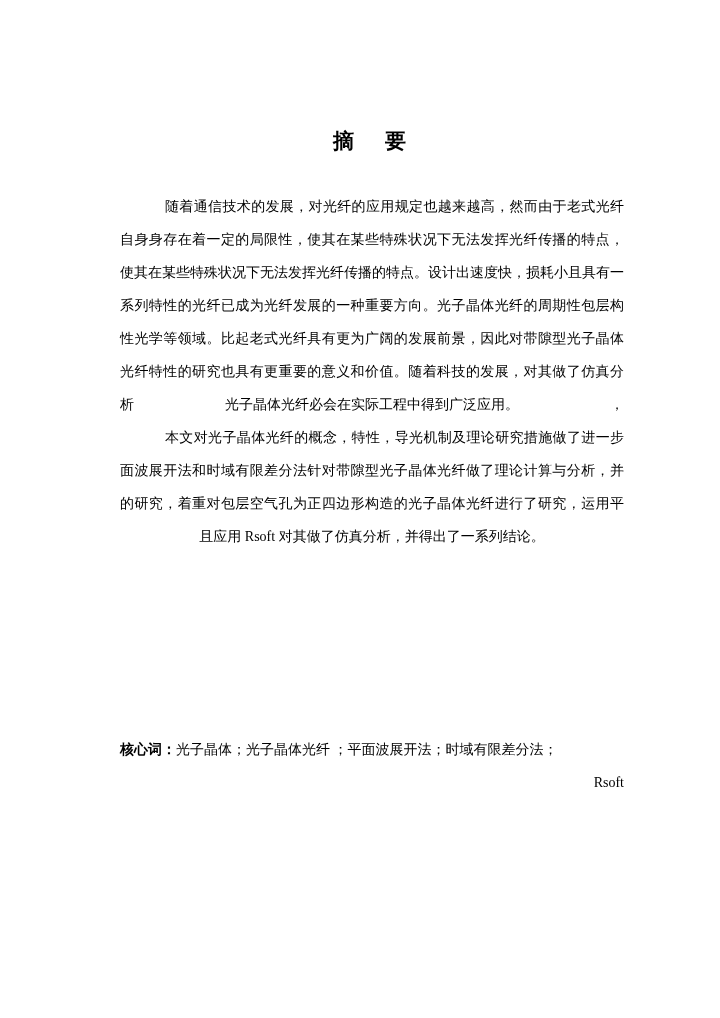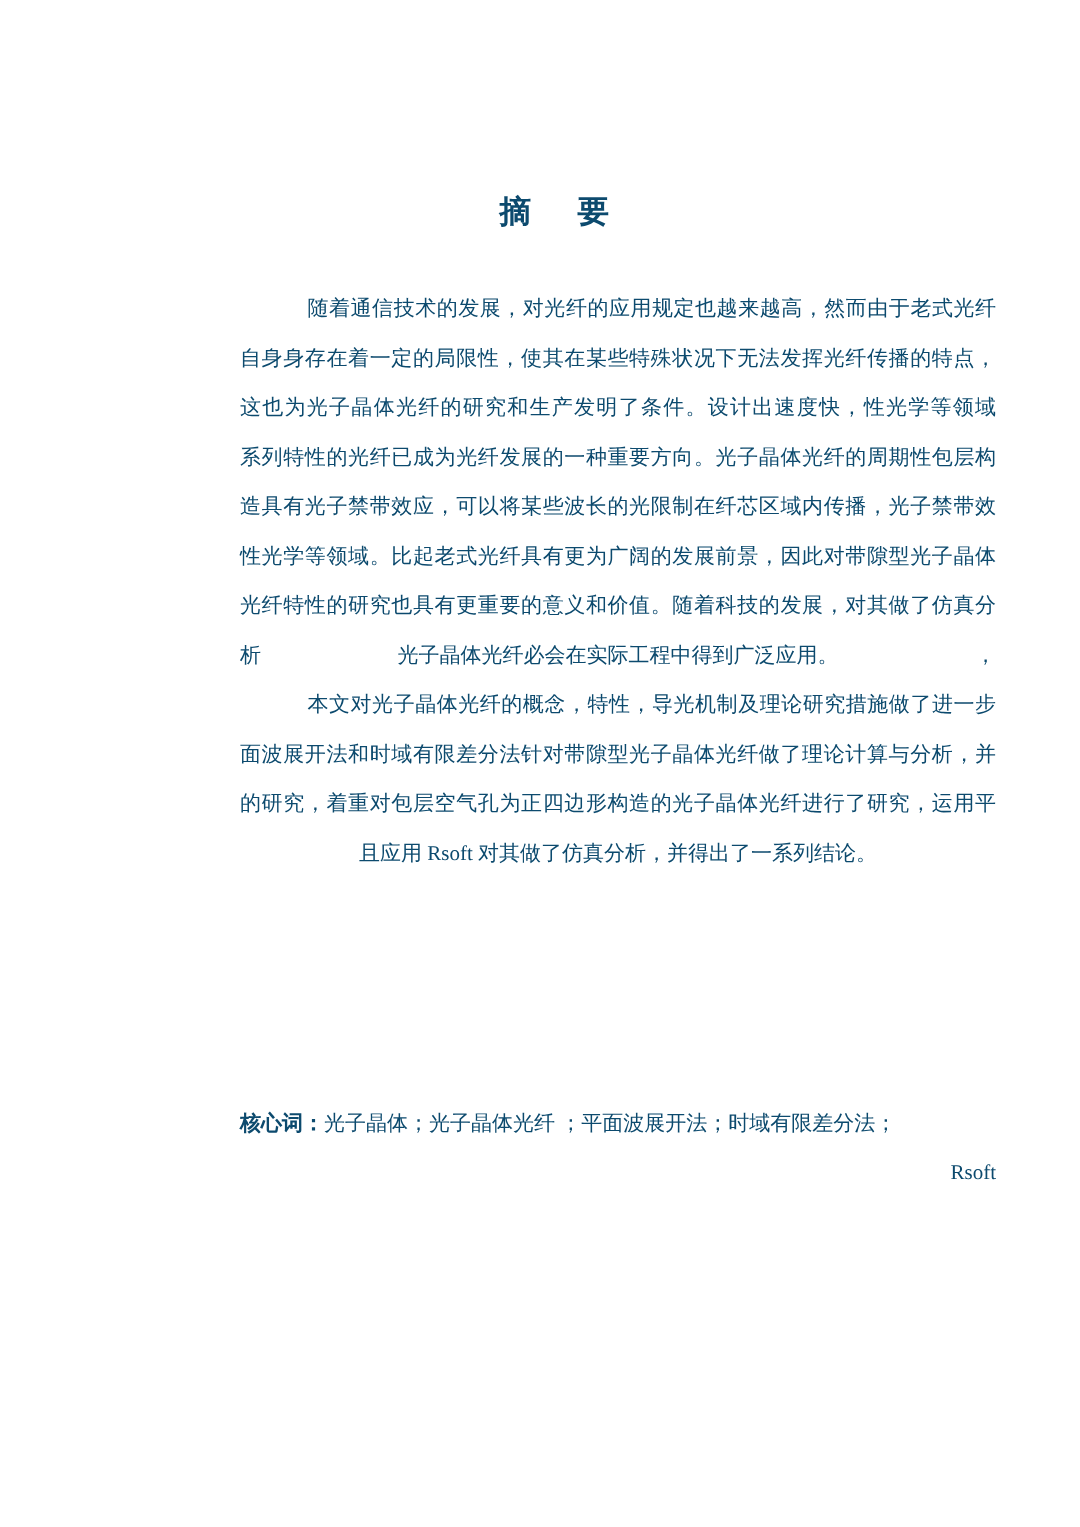--- a/index.html
+++ b/index.html
@@ -1,21 +1,21 @@
 <!DOCTYPE html>
 <html><head>
 <meta charset="utf-8">
 <style>
   html, body { margin: 0; padding: 0; }
   .page {
     position: relative;
     width: 720px;
     height: 1018px;
     background: #ffffff;
-    color: #0c4a6e;
+    color: #000000;
     font-family: "Liberation Serif", "DejaVu Serif", serif;
     overflow: hidden;
   }
   .doc-title {
     position: absolute;
     top: 126px;
     left: 120px;
     width: 504px;
     text-align: center;
     font-size: 21px;
@@ -23,21 +23,20 @@
     font-weight: bold;
     letter-spacing: 5px;
     white-space: pre;
   }
   .text-block {
     position: absolute;
     left: 120px;
     width: 504px;
     font-size: 14px;
     line-height: 33px;
-    margin-left: 40px;
   }
   .abstract-block { top: 190px; }
   .keywords-block { top: 733px; }
   .line {
     height: 33px;
     text-align: justify;
     text-align-last: justify;
     overflow: visible;
   }
   .line.lastline {
@@ -53,23 +52,22 @@
 <body>
 
 <div class="page">
 
   <div class="doc-title">摘　要</div>
 
   <div class="text-block abstract-block">
 
     <div class="line indent">随着通信技术的发展，对光纤的应用规定也越来越高，然而由于老式光纤</div>
     <div class="line">自身身存在着一定的局限性，使其在某些特殊状况下无法发挥光纤传播的特点，</div>
-    <div class="line">这也为光子晶体光纤的研究和生产发明了条件。设计出速度快，性光学等领域</div>
+    <div class="line">使其在某些特殊状况下无法发挥光纤传播的特点。设计出速度快，损耗小且具有一</div>
     <div class="line">系列特性的光纤已成为光纤发展的一种重要方向。光子晶体光纤的周期性包层构</div>
-    <div class="line">造具有光子禁带效应，可以将某些波长的光限制在纤芯区域内传播，光子禁带效</div>
     <div class="line">性光学等领域。比起老式光纤具有更为广阔的发展前景，因此对带隙型光子晶体</div>
     <div class="line">光纤特性的研究也具有更重要的意义和价值。随着科技的发展，对其做了仿真分析，</div>
     <div class="line lastline">光子晶体光纤必会在实际工程中得到广泛应用。</div>
 
     <div class="line indent">本文对光子晶体光纤的概念，特性，导光机制及理论研究措施做了进一步</div>
     <div class="line">面波展开法和时域有限差分法针对带隙型光子晶体光纤做了理论计算与分析，并</div>
     <div class="line">的研究，着重对包层空气孔为正四边形构造的光子晶体光纤进行了研究，运用平</div>
     <div class="line lastline">且应用 Rsoft 对其做了仿真分析，并得出了一系列结论。</div>
   </div>
 

